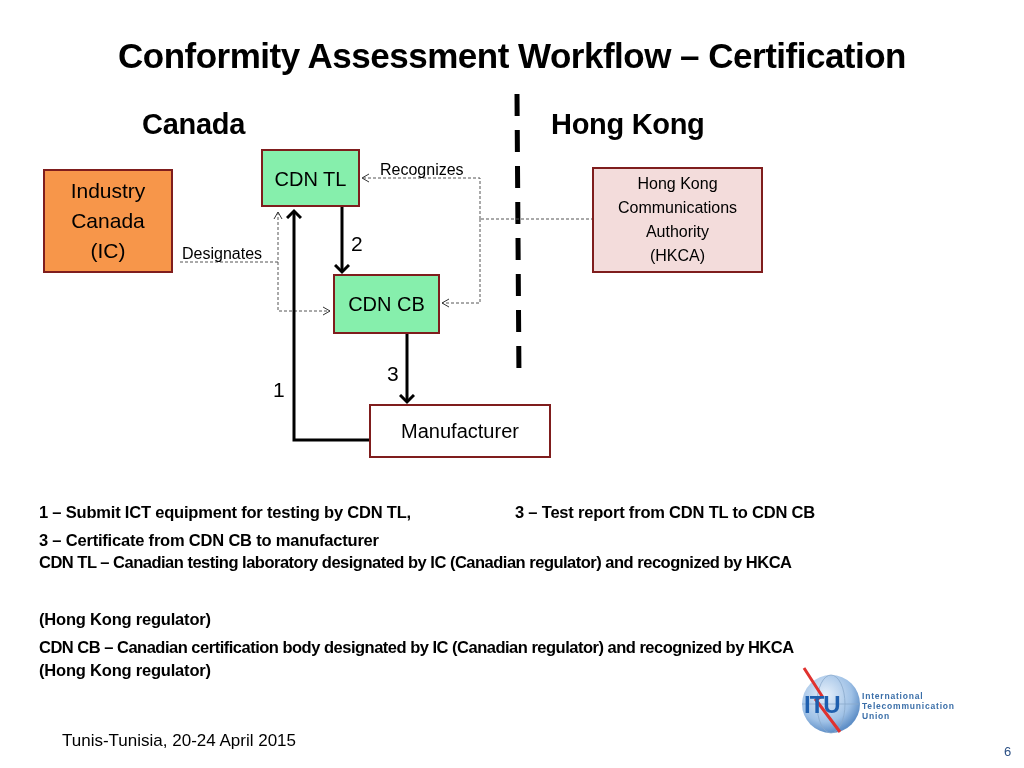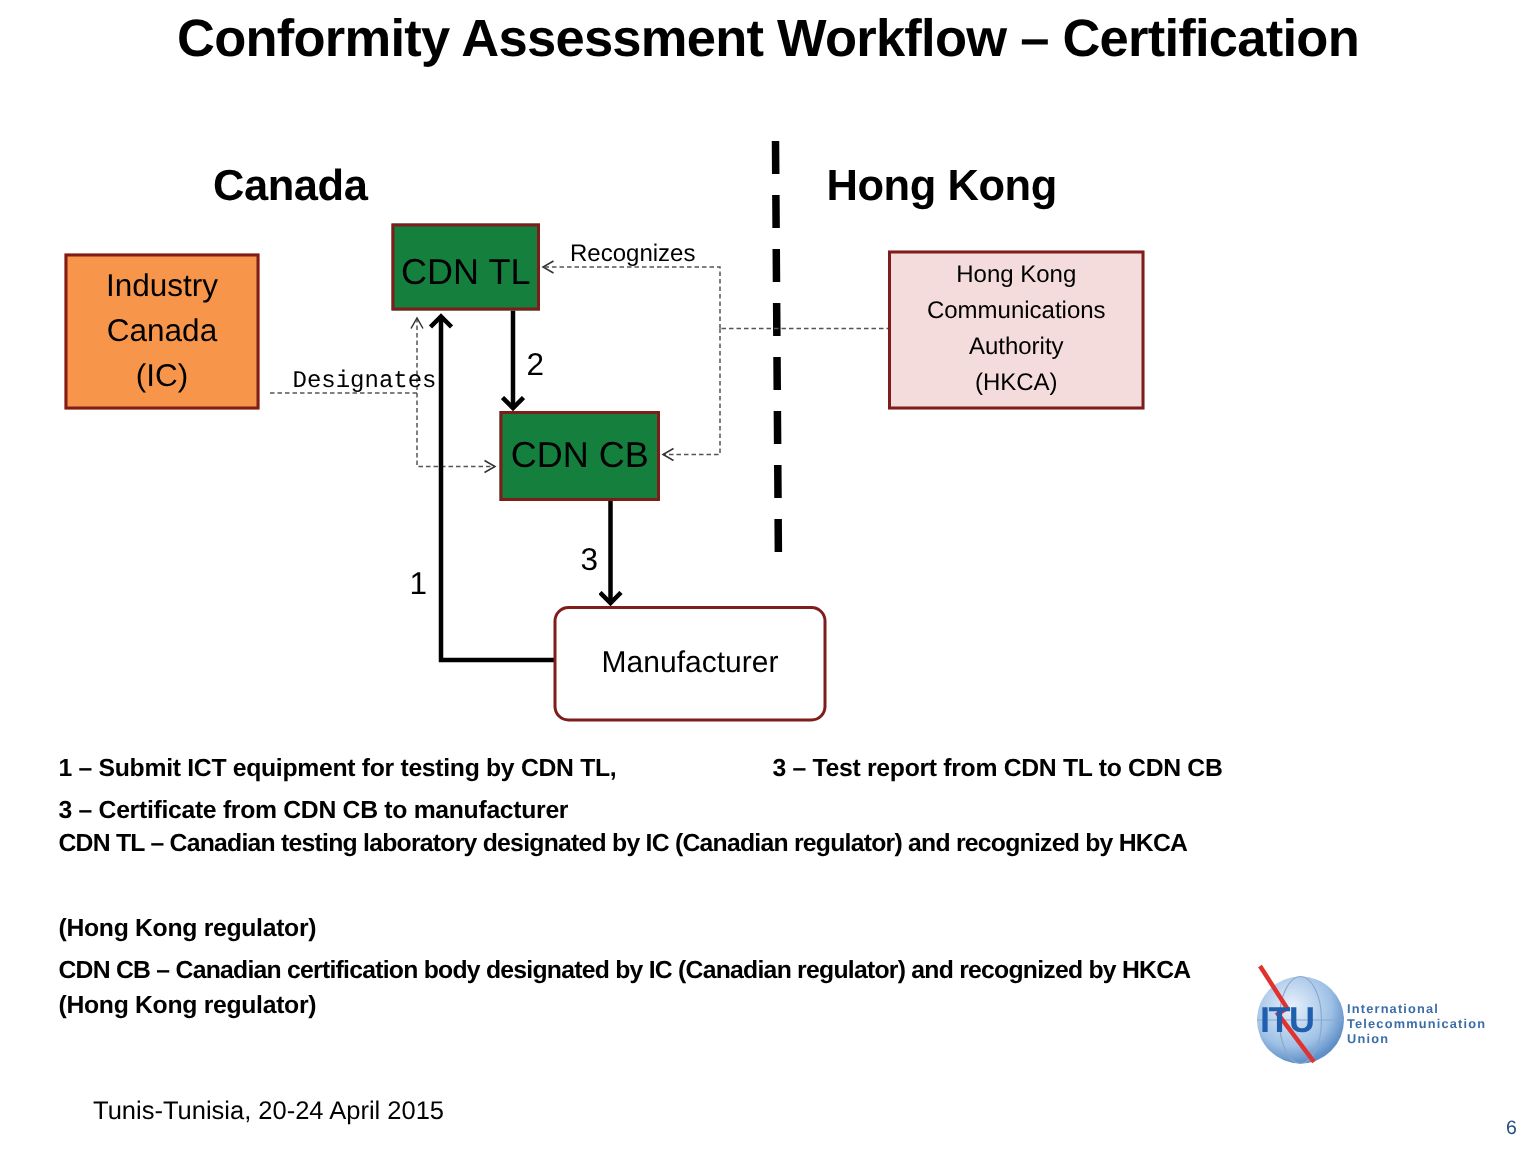--- a/index.html
+++ b/index.html
@@ -1,21 +1,21 @@
 <!DOCTYPE html>
 <html><head>
 <meta charset="utf-8">
 <style>
   html, body { margin:0; padding:0; background:#ffffff; }
   body { width:1024px; height:768px; position:relative; overflow:hidden; font-family:"Liberation Sans", sans-serif; color:#000; }
   .abs { position:absolute; }
-  .title { left:0; width:1024px; top:6px; text-align:center; font-size:35px; font-weight:bold; letter-spacing:-0.5px; }
+  .title { left:0; width:1024px; top:36px; text-align:center; font-size:35px; font-weight:bold; letter-spacing:-0.5px; }
   .region { font-size:29px; font-weight:bold; top:108px; letter-spacing:-0.3px; }
   .box { position:absolute; box-sizing:border-box; border:2px solid #7f1d1d; display:flex; align-items:center; justify-content:center; text-align:center; }
-  .red { background:#15803d; font-size:24px; }
+  .red { background:#86efac; font-size:20px; }
   .orange { background:#f7964a; font-size:21px; line-height:30px; }
   .pink { background:#f3dcdb; font-size:16px; line-height:24px; border-width:2px; }
   .white { background:#ffffff; font-size:20px; border-width:2px; }
   .lbl { font-size:16px; }
   .num { font-size:21px; }
   .legend { font-size:16.5px; font-weight:bold; letter-spacing:-0.2px; }
   .footer { font-size:17px; }
   .page { font-size:13px; color:#2a4f84; }
   svg { position:absolute; left:0; top:0; }
 </style>
@@ -71,40 +71,40 @@
 
 <div class="box pink" style="left:592px; top:167px; width:171px; height:106px;">
   <div>
     <div>Hong Kong</div>
     <div>Communications</div>
     <div>Authority</div>
     <div>(HKCA)</div>
   </div>
 </div>
 
-<div class="box white" style="left:369px; top:404px; width:182px; height:77px;border-radius:10px;">
+<div class="box white" style="left:369px; top:404px; width:182px; height:54px;">
   <span>Manufacturer</span>
 </div>
 
-<div class="abs lbl" style="left:195px; top:245px;font-family:Liberation Mono, monospace;">Designates</div>
+<div class="abs lbl" style="left:182px; top:245px;">Designates</div>
 <div class="abs lbl" style="left:380px; top:161px;">Recognizes</div>
 <div class="abs num" style="left:351px; top:232px;">2</div>
 <div class="abs num" style="left:387px; top:362px;">3</div>
 <div class="abs num" style="left:273px; top:378px;">1</div>
 
 <div class="abs legend" style="left:39px; top:503px;">1 – Submit ICT equipment for testing by CDN TL,</div>
 <div class="abs legend" style="left:515px; top:503px;">3 – Test report from CDN TL to CDN CB</div>
 <div class="abs legend" style="left:39px; top:531px;">3 – Certificate from  CDN CB to manufacturer</div>
 
 <div class="abs legend" style="left:39px; top:553px; letter-spacing:-0.5px;">CDN TL – Canadian testing laboratory designated by IC (Canadian regulator) and recognized by HKCA</div>
 <div class="abs legend" style="left:39px; top:610px;">(Hong Kong regulator)</div>
 <div class="abs legend" style="left:39px; top:638px; letter-spacing:-0.5px;">CDN CB – Canadian certification body designated by IC (Canadian regulator) and recognized by HKCA</div>
 <div class="abs legend" style="left:39px; top:661px;">(Hong Kong regulator)</div>
 
-<div class="abs" style="left:798px; top:642px; width:180px; height:72px;margin-left:36px;">
+<div class="abs" style="left:798px; top:666px; width:180px; height:72px;">
   <svg width="70" height="72" style="position:absolute; left:0; top:0;">
     <defs>
       <radialGradient id="globe" cx="40%" cy="35%" r="65%">
         <stop offset="0%" stop-color="#e8f1fb"></stop>
         <stop offset="70%" stop-color="#9fc1e6"></stop>
         <stop offset="100%" stop-color="#5f8fc7"></stop>
       </radialGradient>
     </defs>
     <circle cx="33" cy="38" r="29" fill="url(#globe)"></circle>
     <ellipse cx="33" cy="38" rx="14" ry="29" fill="none" stroke="#8aa9cc" stroke-width="0.8"></ellipse>

